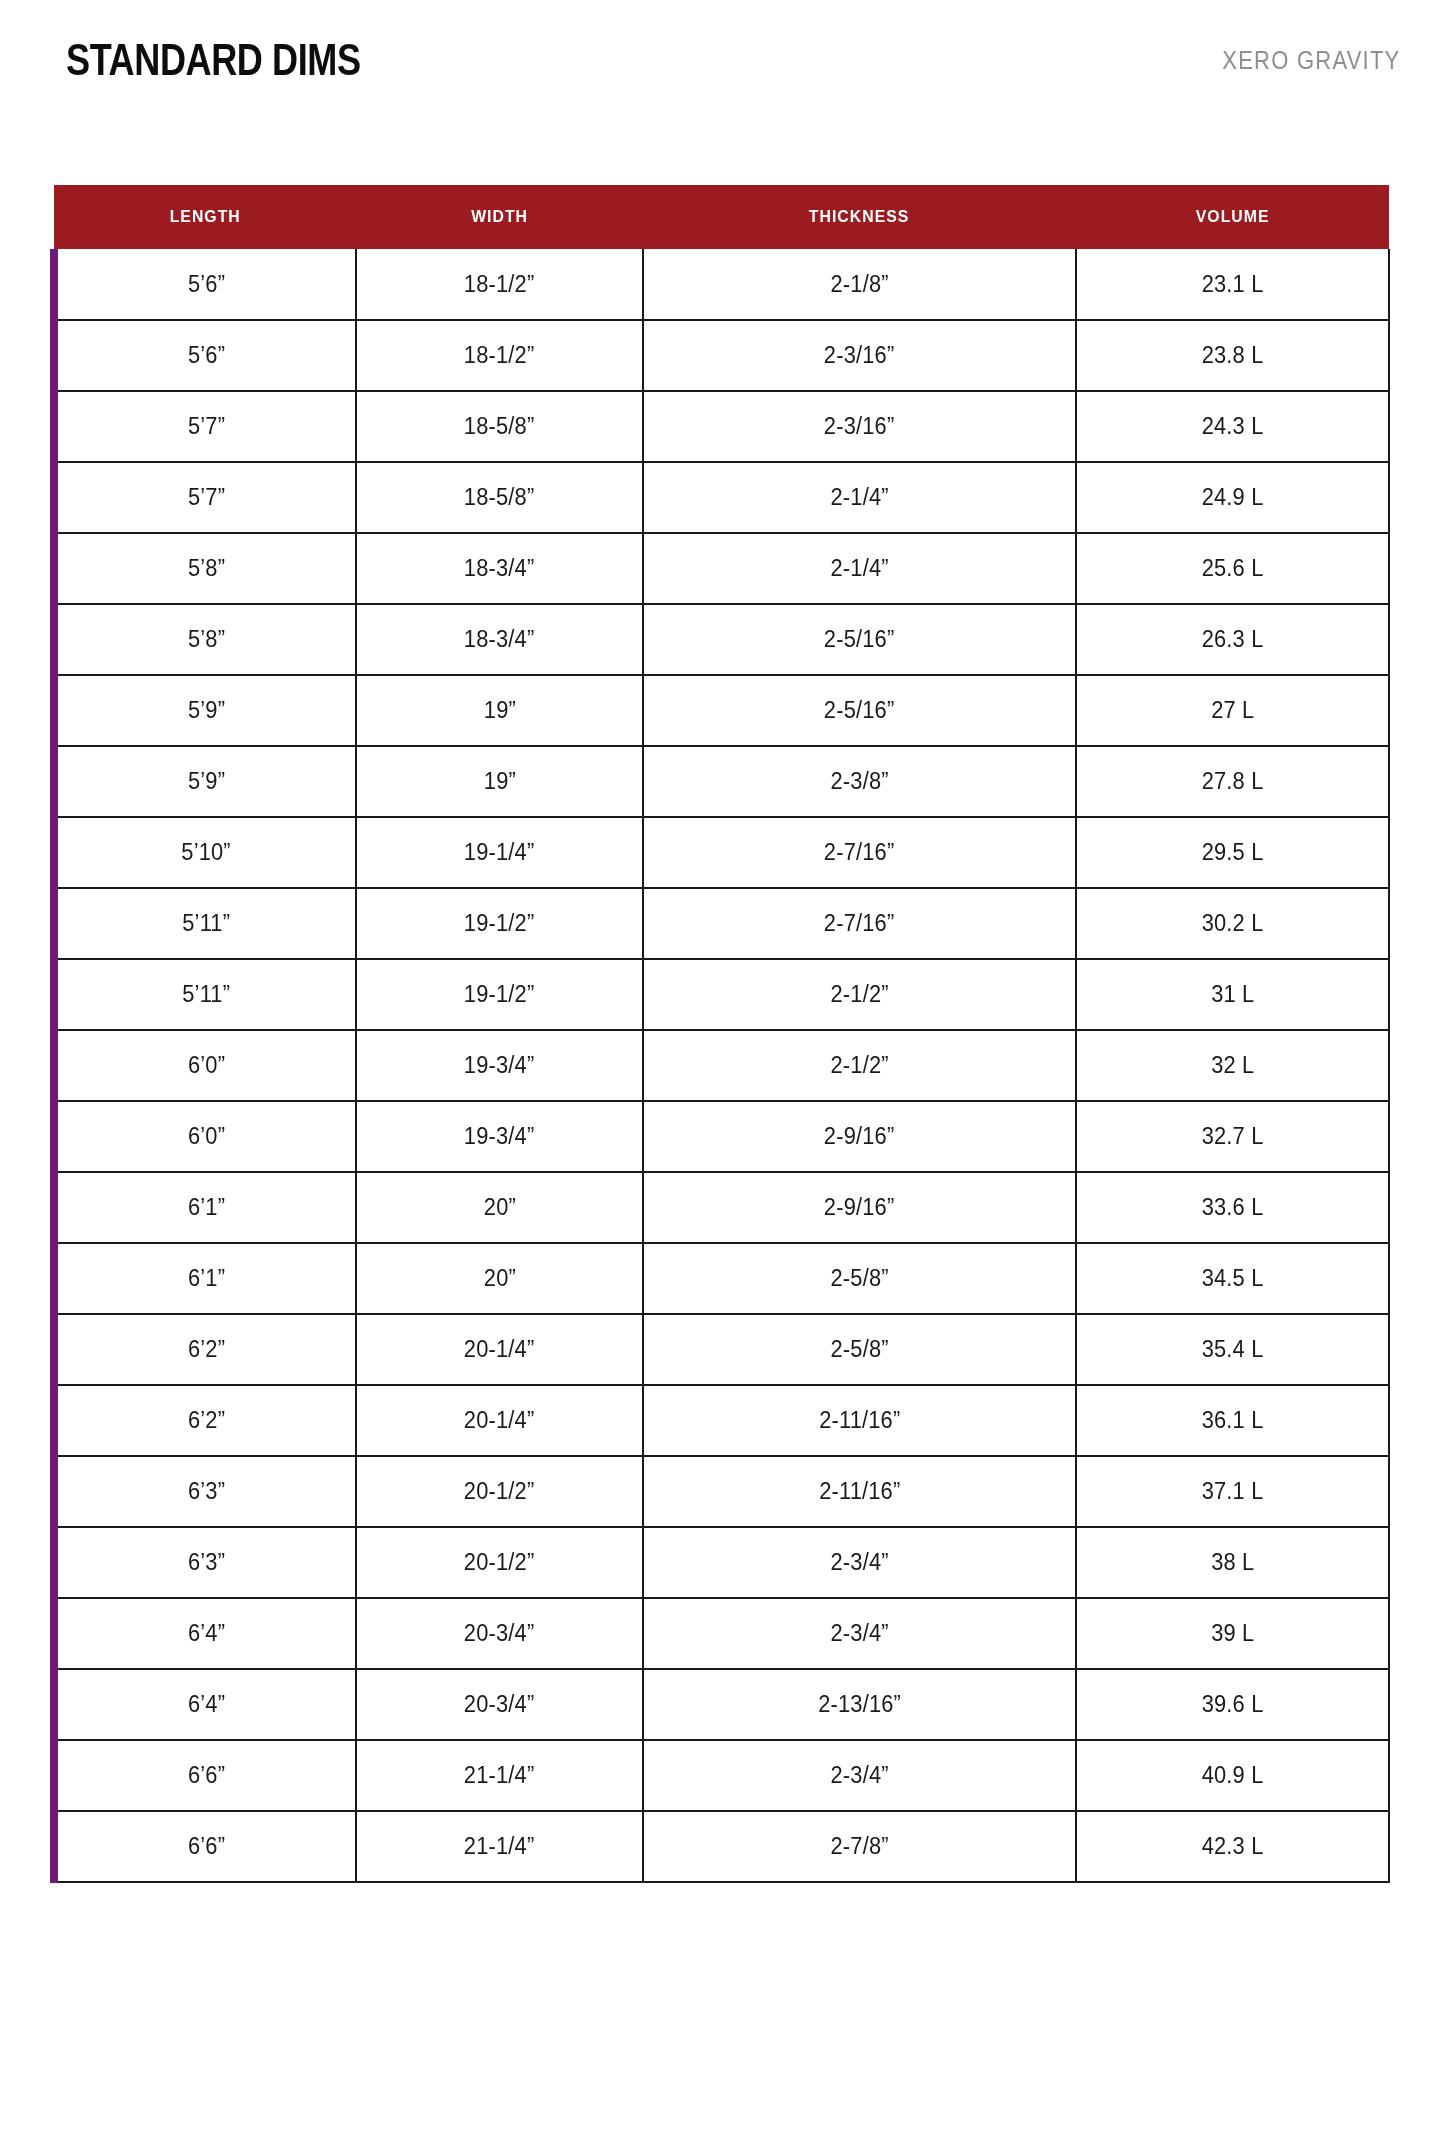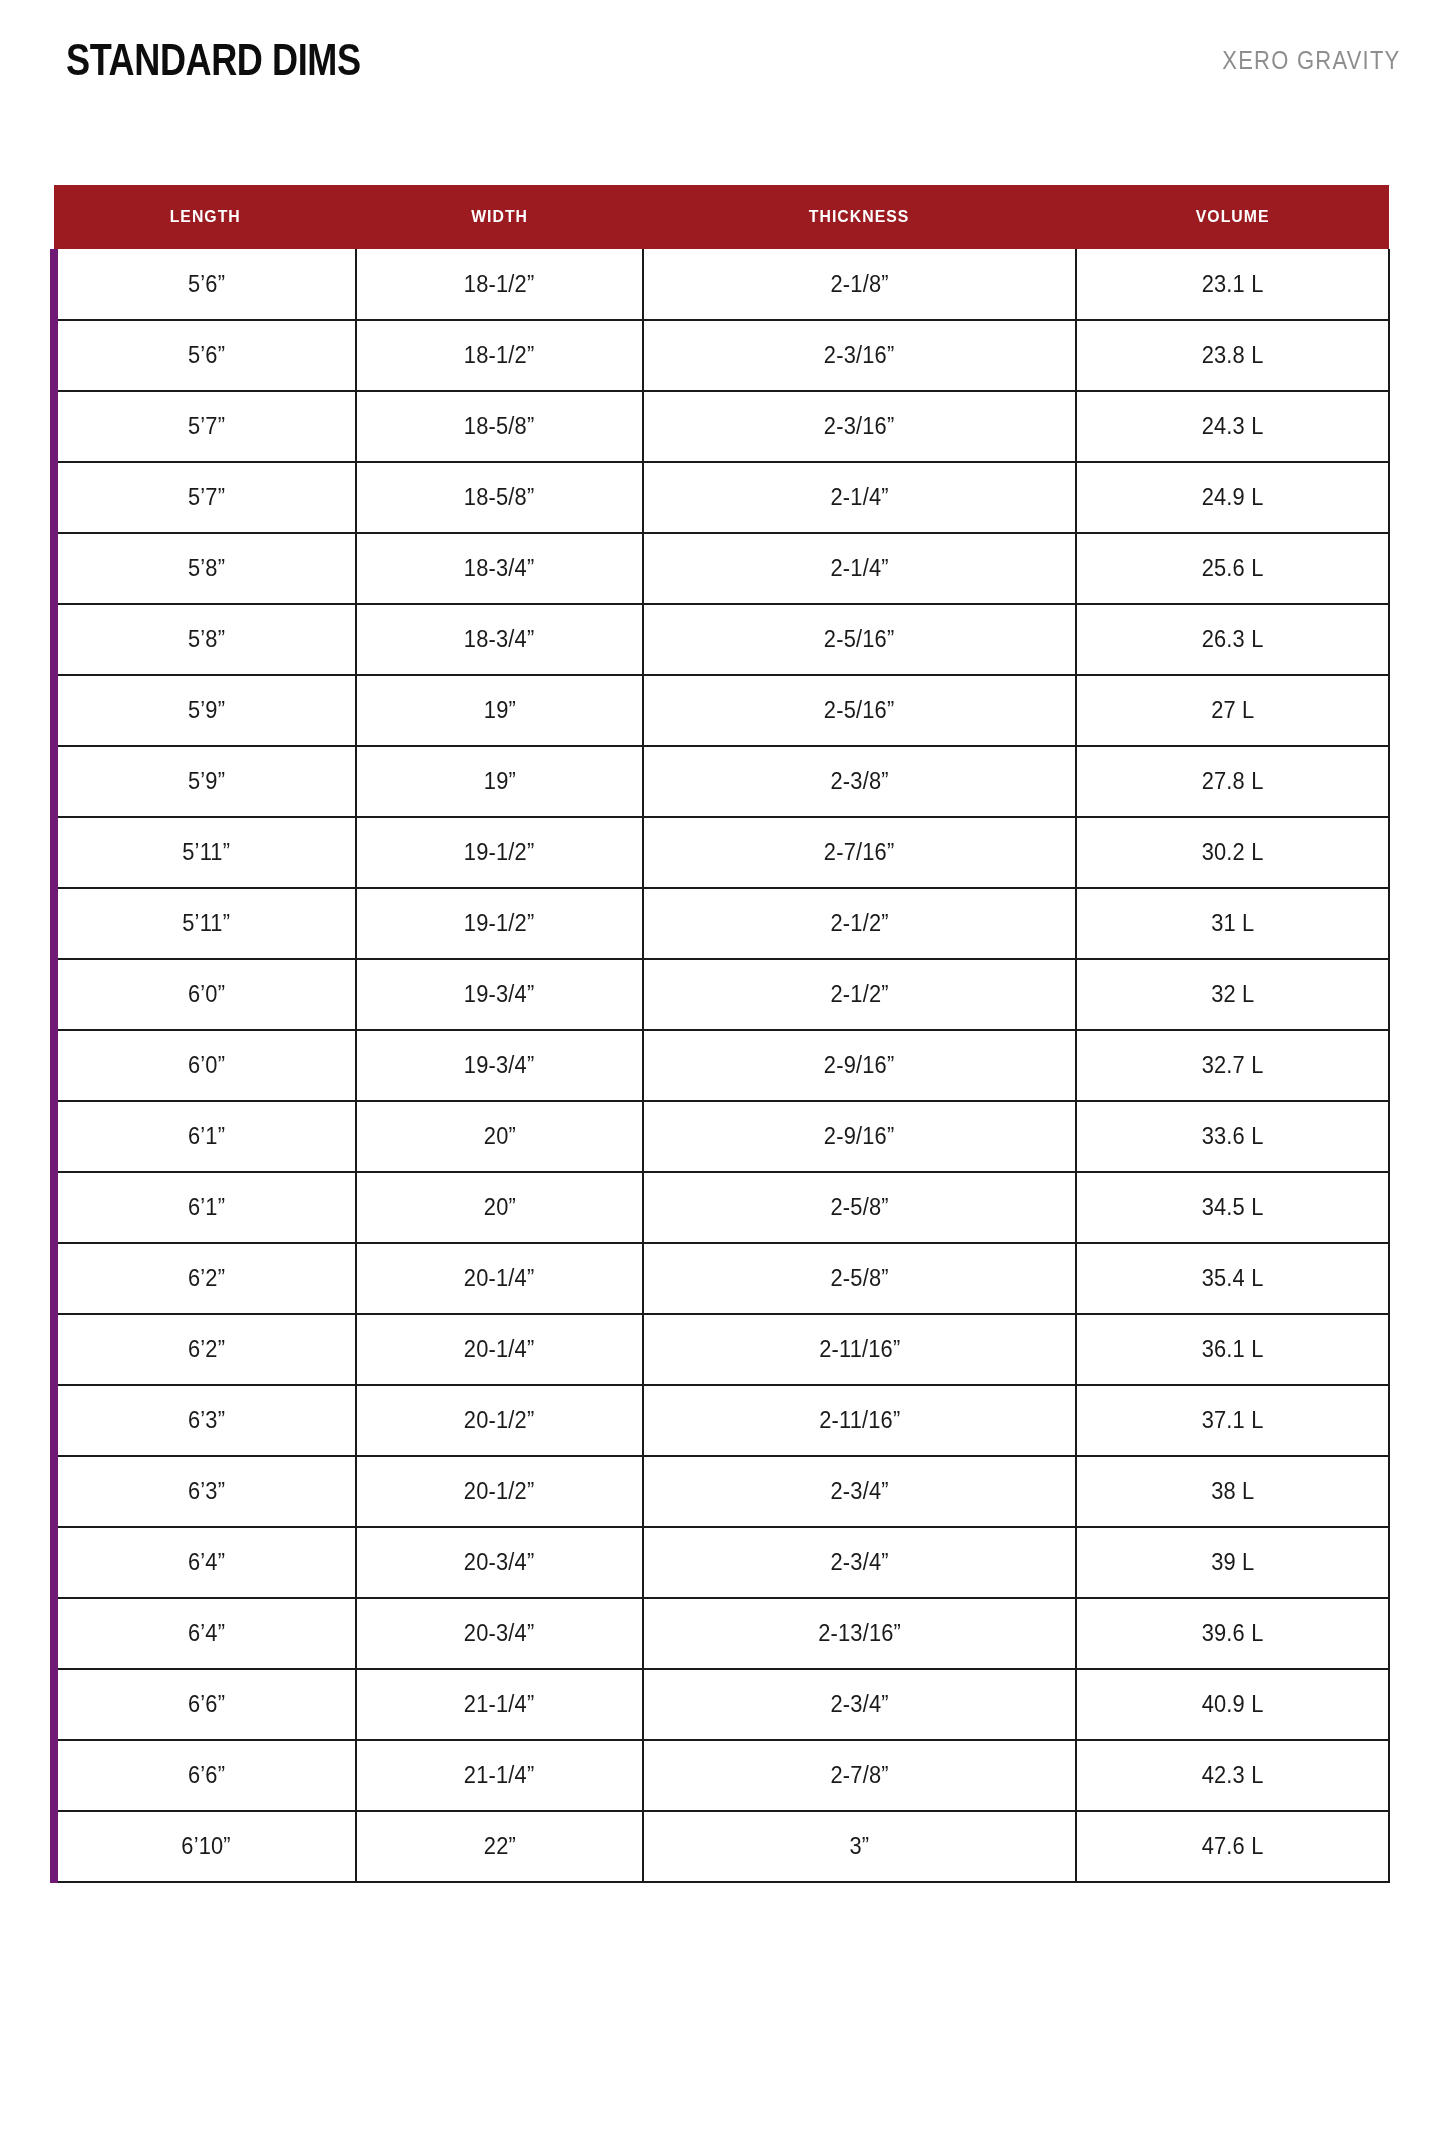--- a/index.html
+++ b/index.html
@@ -186,20 +186,26 @@
           <td><span>2-5/16”</span></td>
           <td><span>27 L</span></td>
         </tr>
         <tr>
           <td><span>5’9”</span></td>
           <td><span>19”</span></td>
           <td><span>2-3/8”</span></td>
           <td><span>27.8 L</span></td>
         </tr>
         <tr>
+          <td><span>5’10”</span></td>
+          <td><span>19-1/4”</span></td>
+          <td><span>2-7/16”</span></td>
+          <td><span>29.5 L</span></td>
+        </tr>
+        <tr>
           <td><span>5’11”</span></td>
           <td><span>19-1/2”</span></td>
           <td><span>2-7/16”</span></td>
           <td><span>30.2 L</span></td>
         </tr>
         <tr>
           <td><span>5’11”</span></td>
           <td><span>19-1/2”</span></td>
           <td><span>2-1/2”</span></td>
           <td><span>31 L</span></td>
@@ -269,21 +275,15 @@
           <td><span>21-1/4”</span></td>
           <td><span>2-3/4”</span></td>
           <td><span>40.9 L</span></td>
         </tr>
         <tr>
           <td><span>6’6”</span></td>
           <td><span>21-1/4”</span></td>
           <td><span>2-7/8”</span></td>
           <td><span>42.3 L</span></td>
         </tr>
-        <tr>
-          <td><span>6’10”</span></td>
-          <td><span>22”</span></td>
-          <td><span>3”</span></td>
-          <td><span>47.6 L</span></td>
-        </tr>
       </tbody>
   </table>
 </div>
 
 </body></html>

